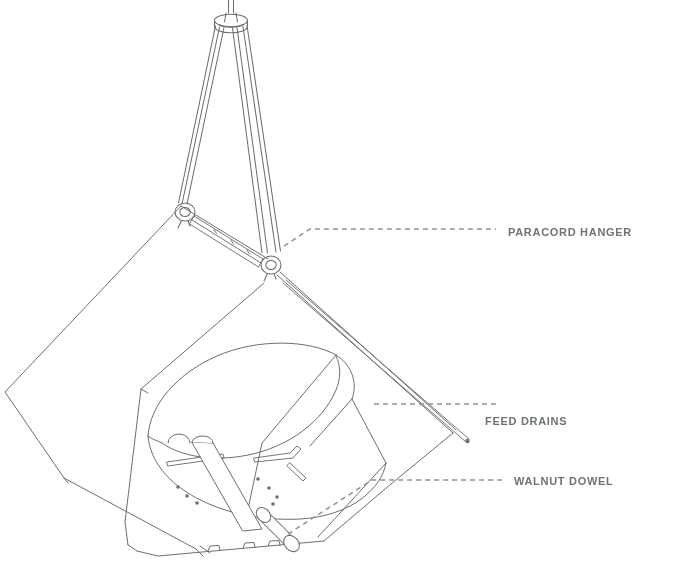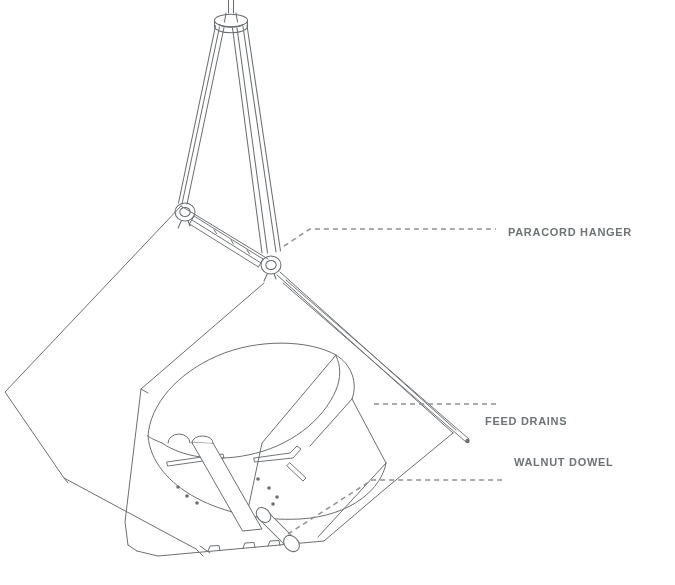--- a/index.html
+++ b/index.html
@@ -26,21 +26,21 @@
     font-family: "Liberation Sans", sans-serif;
     font-weight: bold;
     font-size: 11px;
     letter-spacing: 0.7px;
     color: #6e7376;
     white-space: nowrap;
     line-height: 1;
   }
   #label-paracord-hanger { left: 508px; top: 227px; }
   #label-feed-drains     { left: 485px; top: 398px; margin-top: 18px; }
-  #label-walnut-dowel    { left: 514px; top: 457px; }
+  #label-walnut-dowel    { left: 514px; top: 476px; }
 </style>
 </head>
 <body>
 
 <svg id="illustration" viewBox="0 0 675 585" xmlns="http://www.w3.org/2000/svg">
 
   <g fill="none" stroke="#6b6f72" stroke-width="1.05" stroke-linecap="round" stroke-linejoin="round">
 
     <g>
       <path d="M 228.5,0 L 228.5,13"></path>

